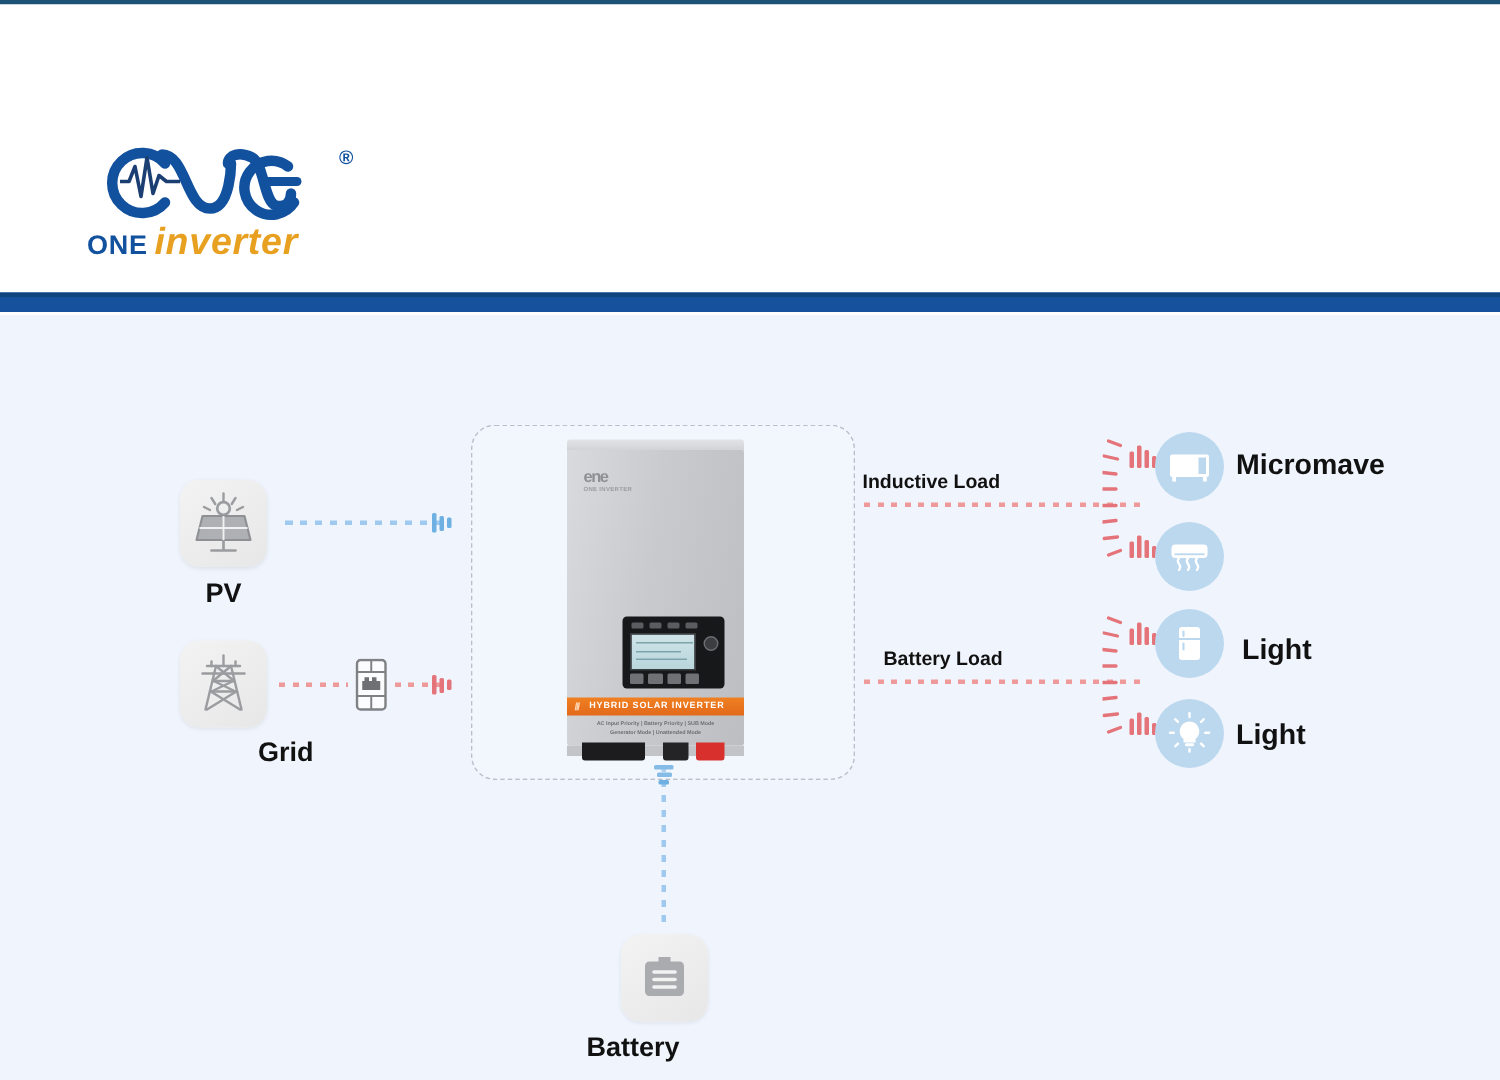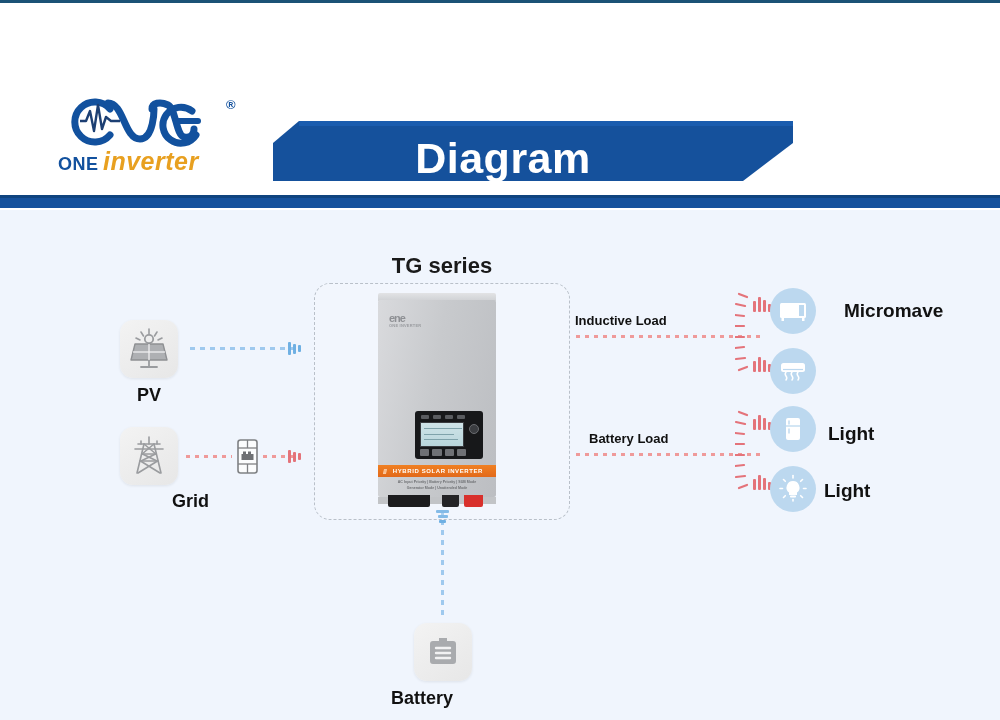--- a/index.html
+++ b/index.html
@@ -176,27 +176,20 @@
             <path d="M16 26 L22 26 L26 16 L30 36 L34 10 L38 34 L42 22 L47 26 L56 26"></path>
           </g>
         </svg>
       </div>
       <div class="logo-reg">®</div>
       <div class="logo-word">
         <span class="logo-one">ONE</span><span>&nbsp;</span><span class="logo-inv">inverter</span>
       </div>
     </div>
 
-    <div class="banner">
-      <svg width="520" height="75" viewBox="0 0 520 75">
-        <polygon points="26,0 520,0 520,22 470,60 0,60 0,22" fill="#15519c"></polygon>
-        <polygon points="26,0 520,0 520,5 26,5" fill="#1a5cae"></polygon>
-      </svg>
-      <div class="banner-title">Diagram</div>
-    </div>
 
     <div class="blue-bar"></div>
     <div class="blue-bar-hi"></div>
   </div>
 
   <div class="main">
 
     <div class="dash-h blue-dash" style="left:190px;top:137px;width:104px;"></div>
     <div class="arrow-blue" style="left:288px;top:131px;height:15px;">
       <i style="height:13px;"></i>
@@ -269,21 +262,20 @@
         <i style="height:12px;"></i>
         <i style="height:8px;"></i>
     </div>
     <div class="bolt" style="left:753px;top:264px;">
       <i style="height:11px;"></i>
         <i style="height:15px;"></i>
         <i style="height:12px;"></i>
         <i style="height:8px;"></i>
     </div>
 
-    <div class="tg-title">TG series</div>
     <div class="inv-box"></div>
 
     <div class="inverter">
       <div class="inv-top"></div>
       <div class="inv-face">
         <div class="inv-logo">
           <div class="inv-logo-g">ene</div>
           <div class="inv-logo-s">ONE INVERTER</div>
         </div>
 
@@ -398,21 +390,21 @@
         <rect x="21" y="9" width="5" height="11" fill="#bcd8ef"></rect>
         <g fill="#bcd8ef">
             <circle cx="23.5" cy="11.5" r="0.9"></circle>
             <circle cx="23.5" cy="14.5" r="0.9"></circle>
             <circle cx="23.5" cy="17.5" r="0.9"></circle>
           </g>
         <rect x="3.5" y="22" width="2.5" height="3" fill="#ffffff"></rect>
         <rect x="24" y="22" width="2.5" height="3" fill="#ffffff"></rect>
       </svg>
     </div>
-    <div class="appl-label" style="left:844px;top:90px;">Micromave</div>
+    <div class="appl-label" style="left:824px;top:90px;">Micromave</div>
 
     <div class="appl" style="left:770px;top:138px;">
       <svg width="30" height="30" viewBox="0 0 30 30">
         <rect x="3" y="7" width="24" height="9" rx="2.5" fill="#ffffff"></rect>
         <line x1="5" y1="13.5" x2="25" y2="13.5" stroke="#bcd8ef" stroke-width="1.2"></line>
         <g stroke="#ffffff" stroke-width="1.5" fill="none" stroke-linecap="round">
           <path d="M8 24 q1.6 -2 0 -4 q-1.6 -2 0 -4"></path>
           <path d="M14 24 q1.6 -2 0 -4 q-1.6 -2 0 -4"></path>
           <path d="M20 24 q1.6 -2 0 -4 q-1.6 -2 0 -4"></path>
         </g>

